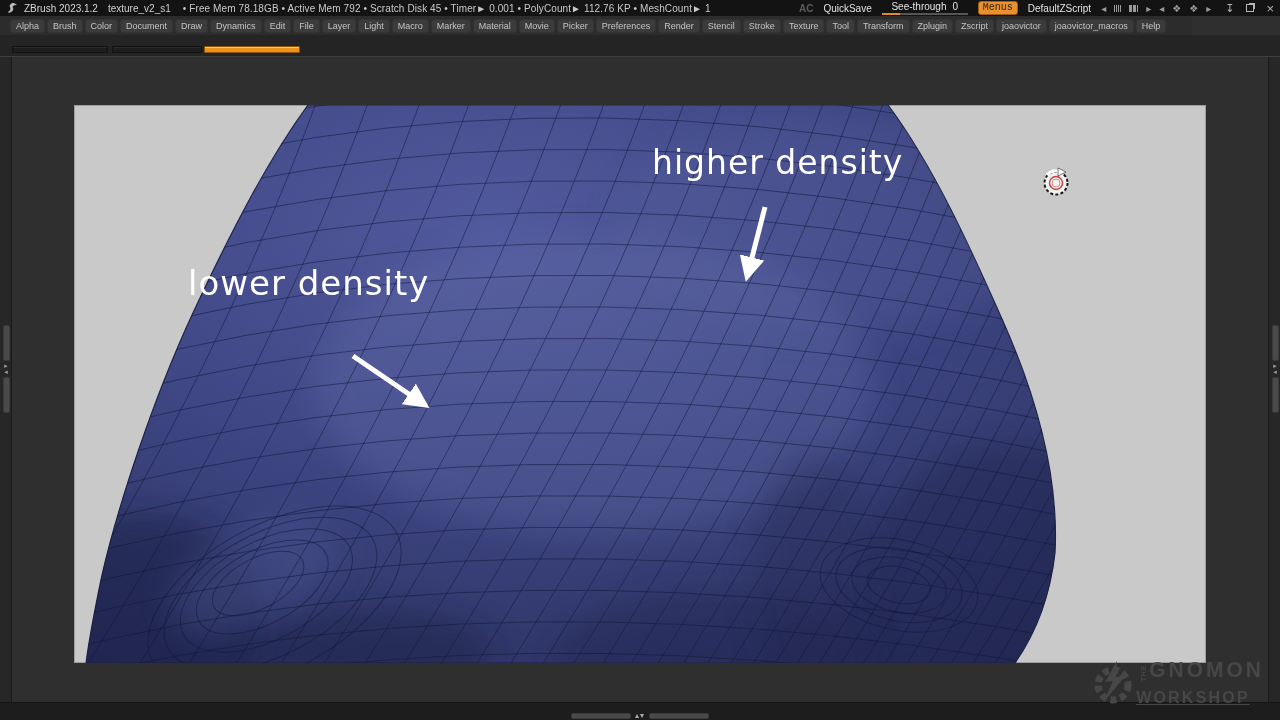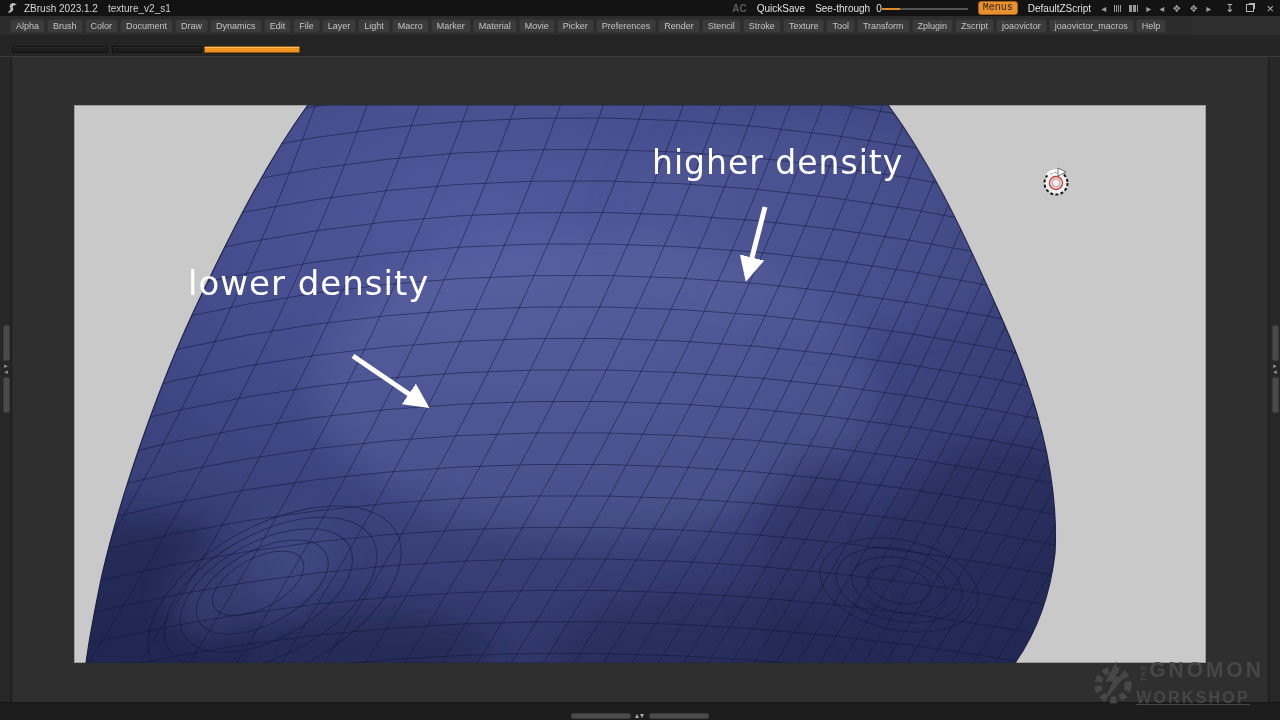--- a/index.html
+++ b/index.html
@@ -11,21 +11,21 @@
   .titlebar { position:absolute; left:0; top:0; width:1280px; height:16px;
               background:#131313; display:flex; align-items:center; padding:0 6px;
               color:#cfcfcf; font-size:10px; white-space:nowrap; z-index:30; }
   .titlebar .logo { width:13px; height:12px; margin-right:5px; flex:0 0 auto; }
   .tb-app { color:#d6d6d6; margin-right:10px; }
   .tb-doc { color:#cfcfcf; margin-right:12px; }
   .tb-stats { color:#c9c9c9; letter-spacing:.1px; }
   .tb-right { margin-left:auto; display:flex; align-items:center; gap:10px; }
   .tb-ac { color:#5c5c5c;font-weight:bold; }
   .tb-btn { color:#e2e2e2; cursor:default; }
-  .seethrough { display:flex; align-items:center; line-height:9px; }
+  .seethrough { display:flex; flex-direction:column; align-items:center; line-height:9px; }
   .seethrough .st-row { display:flex; gap:6px; color:#e2e2e2; }
   .st-track { width:86px; height:2px; background:#555; margin-top:2px; position:relative; }
   .st-fill { position:absolute; left:0; top:0; height:2px; width:18px; background:#e08a28; }
   .menus-btn { background:#e89130; border:1px solid #a35d12; color:#3a2404;
                border-radius:3px; padding:0 4px; font-size:10px; line-height:12px;font-family:Liberation Mono, monospace; }
   .tb-icons { display:flex; align-items:center; gap:8px; color:#9a9a9a; font-size:9px; }
   .bargroup { display:flex; align-items:center; gap:1px; }
   .bargroup i { display:block; width:1px; height:7px; background:#9a9a9a; }
   .bargroup i.w { width:3px; }
   .tb-glyph { font-size:10px; color:#9a9a9a; }
@@ -90,20 +90,21 @@
 <body>
 
 <div id="app">
 
   <div class="titlebar">
     <svg class="logo" viewBox="0 0 13 12">
       <path d="M2 10 C4 9 5 7 4 5 C3 3 5 1 8 1 L11 3 C8 3 6 4 7 6 C8 8 6 10 3 11 Z" fill="#b9b9b9"></path>
     </svg>
     <span class="tb-app">ZBrush 2023.1.2</span>
     <span class="tb-doc">texture_v2_s1</span>
+    <span class="tb-stats">• Free Mem 78.18GB  • Active Mem 792  • Scratch Disk 45  • Timer► 0.001  • PolyCount► 112.76 KP  • MeshCount► 1</span>
 
     <div class="tb-right">
       <span class="tb-ac">AC</span>
       <span class="tb-btn">QuickSave</span>
       <div class="seethrough">
         <div class="st-row">
           <span>See-through</span>
           <span>0</span>
         </div>
         <div class="st-track">

